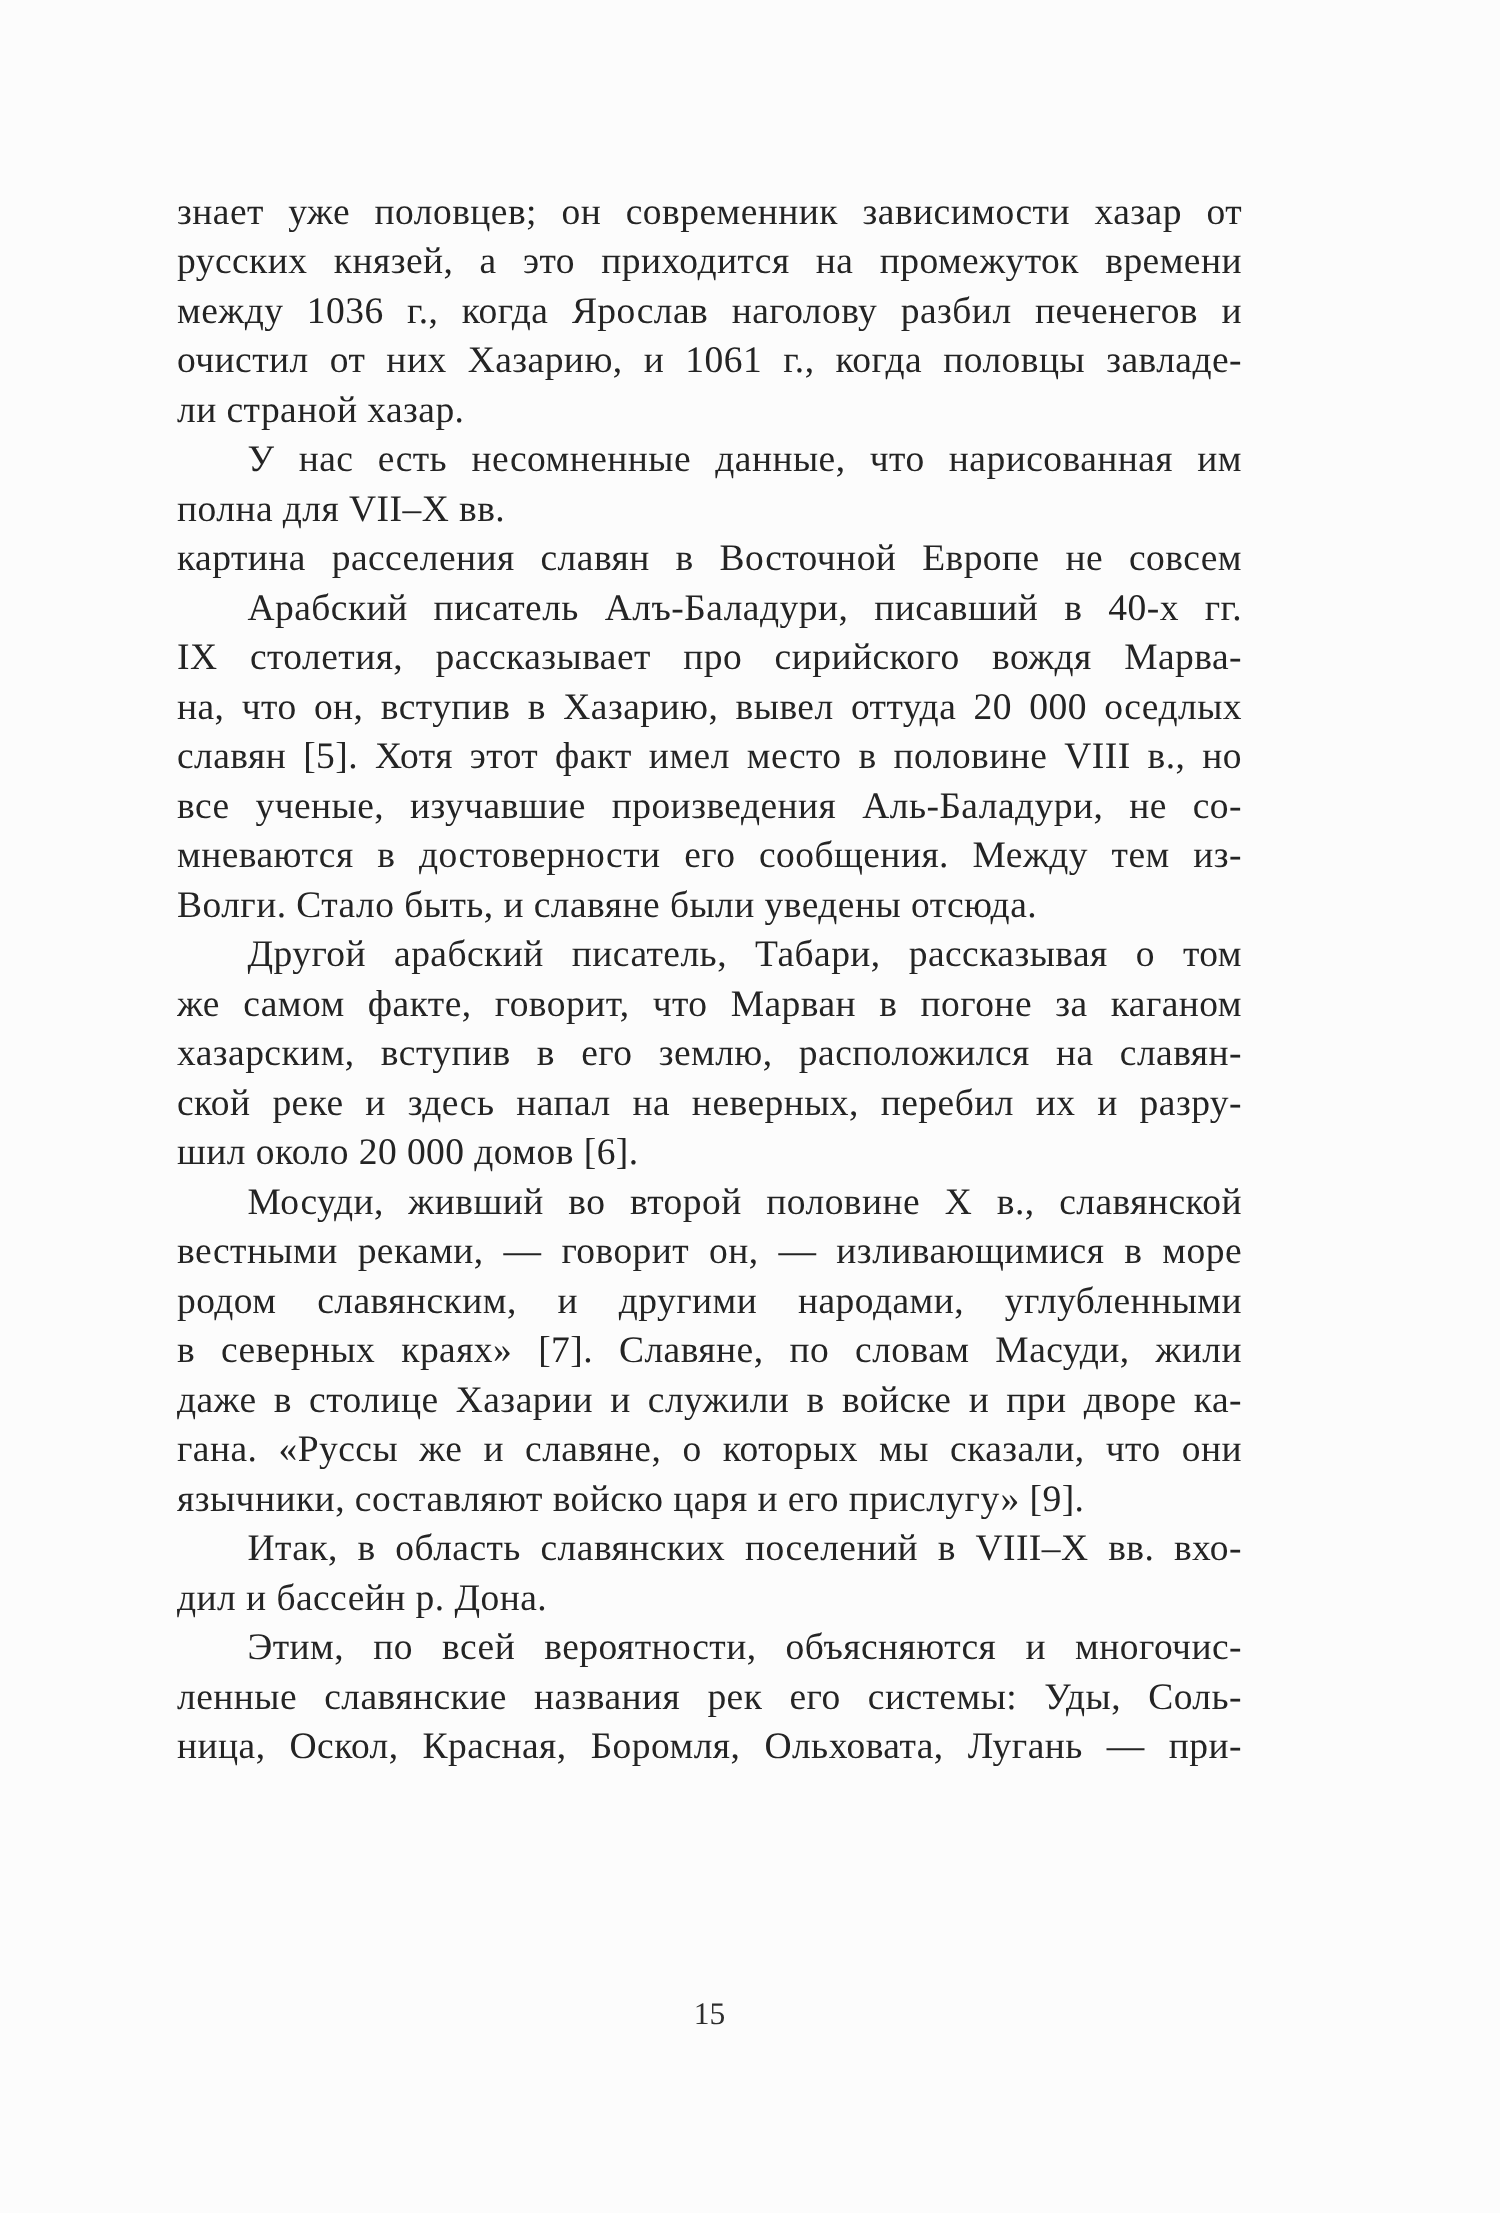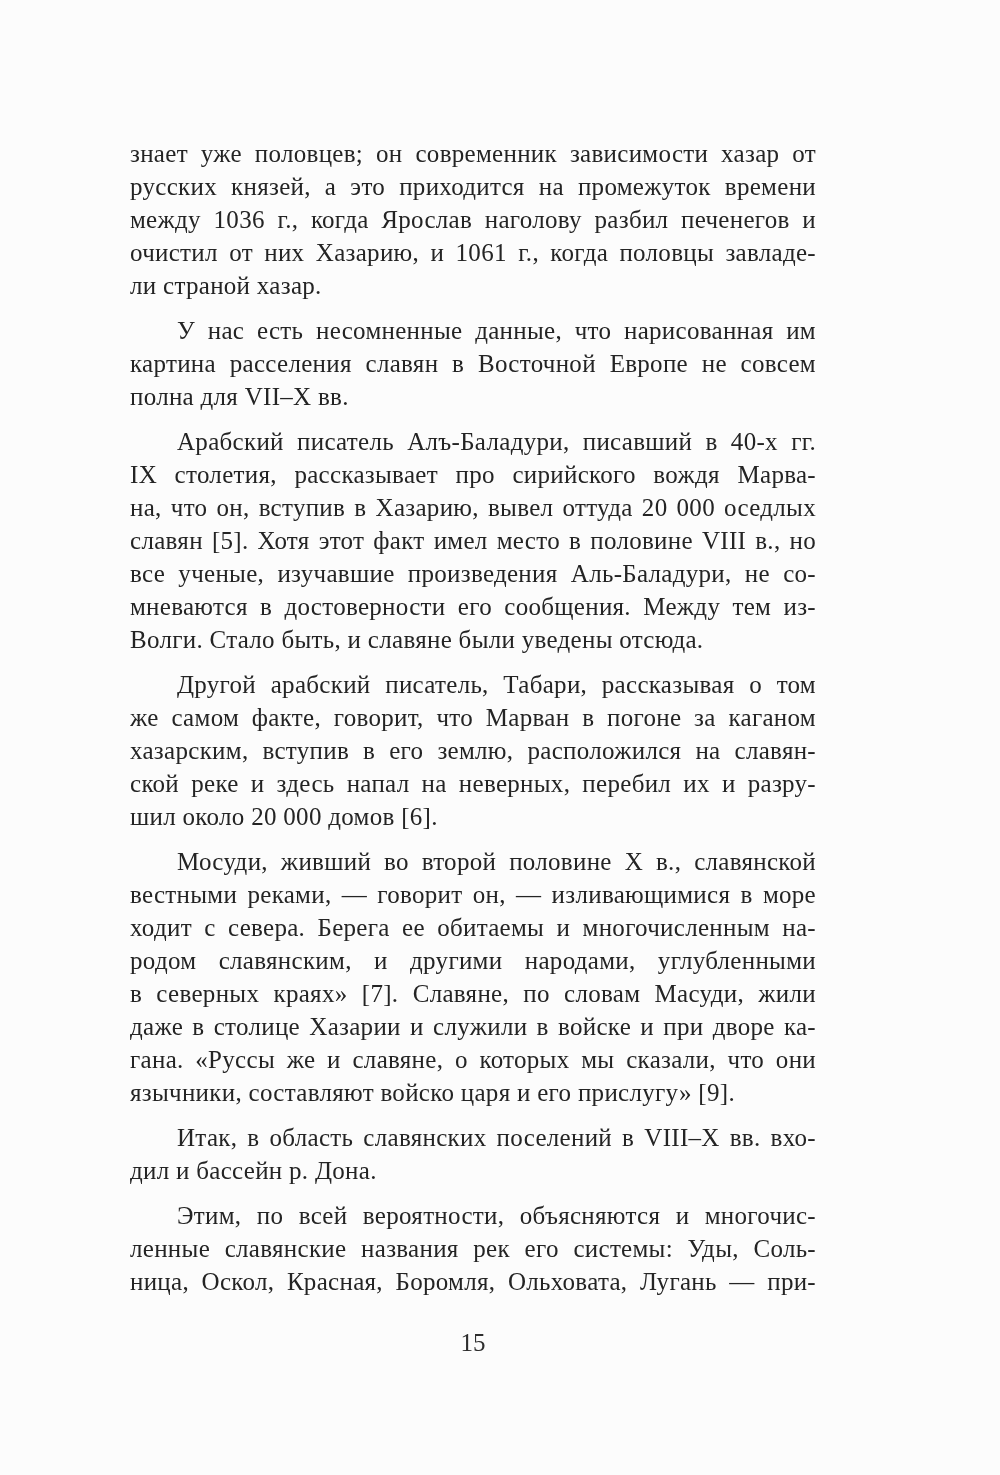--- a/index.html
+++ b/index.html
@@ -23,21 +23,21 @@
     position: absolute;
     left: 118px;
     top: 125px;
     width: 710px;
     font-size: 25px;
     line-height: 33px;
     letter-spacing: 0.3px;
     color: #242424;
   }
   .paragraph {
-    margin: 12px;
+    margin: 0;
     padding: 0;
   }
   .line {
     height: 33px;
     overflow: hidden;
     text-align: justify;
     text-align-last: justify;
     white-space: normal;
   }
   .line.last {
@@ -45,62 +45,61 @@
   }
   .line.indent {
     text-indent: 47px;
   }
   .page-number {
     position: absolute;
     left: 118px;
     top: 1326px;
     width: 710px;
     line-height: 33px;
-    font-size: 25px;
+    font-size: 21px;
     text-align: center;
     color: #2e2e2e;
   }
 </style>
 </head>
 <body>
 
 <div class="page">
   <div class="text-block">
       <div class="paragraph">
         <div class="line">знает уже половцев; он современник зависимости хазар от</div>
         <div class="line">русских князей, а это приходится на промежуток времени</div>
         <div class="line">между 1036 г., когда Ярослав наголову разбил печенегов и</div>
         <div class="line">очистил от них Хазарию, и 1061 г., когда половцы завладе-</div>
         <div class="line last">ли страной хазар.</div>
       </div>
       <div class="paragraph">
         <div class="line indent">У нас есть несомненные данные, что нарисованная им</div>
+        <div class="line last">полна для VII–X вв.</div>
         <div class="line">картина расселения славян в Восточной Европе не совсем</div>
-        <div class="line last">полна для VII–X вв.</div>
       </div>
       <div class="paragraph">
         <div class="line indent">Арабский писатель Алъ-Баладури, писавший в 40-х гг.</div>
         <div class="line">IX столетия, рассказывает про сирийского вождя Марва-</div>
         <div class="line">на, что он, вступив в Хазарию, вывел оттуда 20 000 оседлых</div>
         <div class="line">славян [5]. Хотя этот факт имел место в половине VIII в., но</div>
         <div class="line">все ученые, изучавшие произведения Аль-Баладури, не со-</div>
         <div class="line">мневаются в достоверности его сообщения. Между тем из-</div>
         <div class="line last">Волги. Стало быть, и славяне были уведены отсюда.</div>
       </div>
       <div class="paragraph">
         <div class="line indent">Другой арабский писатель, Табари, рассказывая о том</div>
         <div class="line">же самом факте, говорит, что Марван в погоне за каганом</div>
         <div class="line">хазарским, вступив в его землю, расположился на славян-</div>
         <div class="line">ской реке и здесь напал на неверных, перебил их и разру-</div>
         <div class="line last">шил около 20 000 домов [6].</div>
       </div>
       <div class="paragraph">
         <div class="line indent">Мосуди, живший во второй половине X в., славянской</div>
         <div class="line">вестными реками, — говорит он, — изливающимися в море</div>
-        <div class="line">ходит с севера. Берега ее обитаемы и многочисленным на-</div>
         <div class="line">родом славянским, и другими народами, углубленными</div>
         <div class="line">в северных краях» [7]. Славяне, по словам Масуди, жили</div>
         <div class="line">даже в столице Хазарии и служили в войске и при дворе ка-</div>
         <div class="line">гана. «Руссы же и славяне, о которых мы сказали, что они</div>
         <div class="line last">язычники, составляют войско царя и его прислугу» [9].</div>
       </div>
       <div class="paragraph">
         <div class="line indent">Итак, в область славянских поселений в VIII–X вв. вхо-</div>
         <div class="line last">дил и бассейн р. Дона.</div>
       </div>

